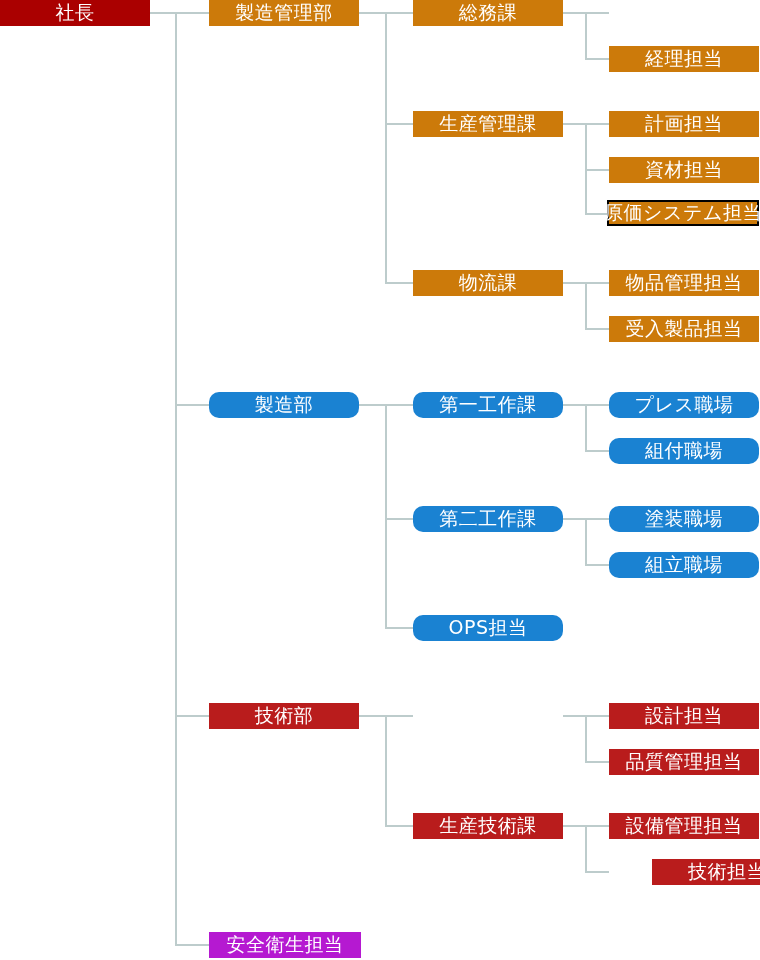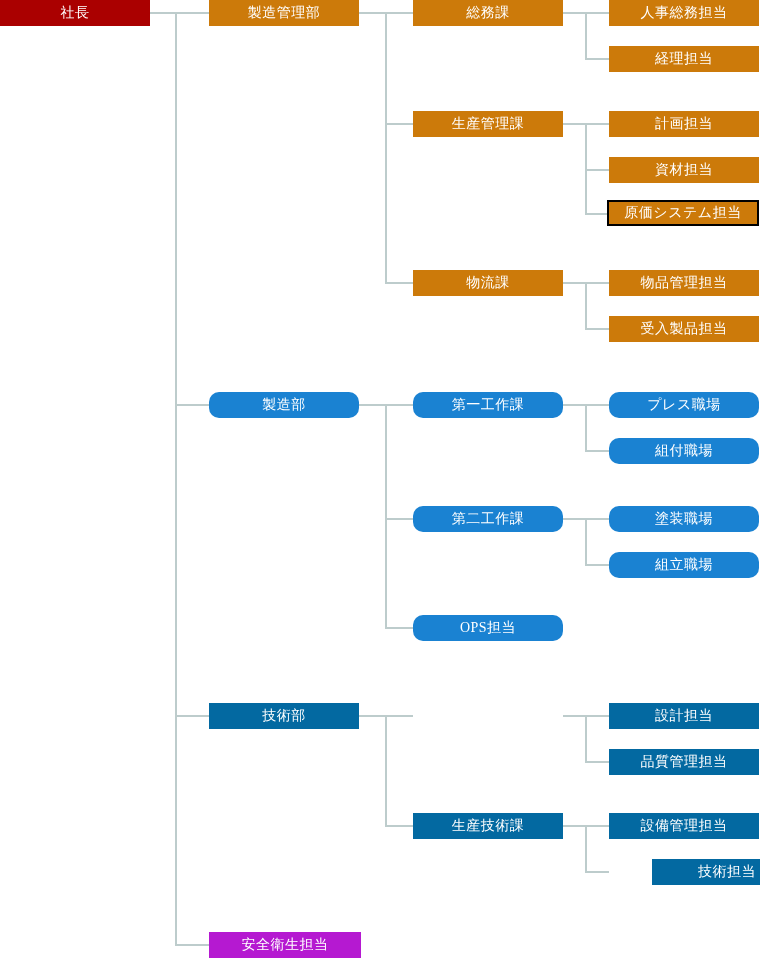--- a/index.html
+++ b/index.html
@@ -38,23 +38,22 @@
     font-size: 13px;
     line-height: 1;
     letter-spacing: 0.5px;
     white-space: nowrap;
     user-select: none;
   }
   .node .node-label {
     display: block;
     text-align: center;
     color: #ffffff;
-    font-size: 14px;
+    font-size: 19px;
     padding-bottom: 1px;
-    font-family: Liberation Serif, serif;
   }
   
   .node::after {
     content: "";
     position: absolute;
     left: 24%;
     right: 14%;
     bottom: -4px;
     height: 4px;
     background: #000000;
@@ -66,21 +65,21 @@
   .node.selected::after {
     left: 0;
     right: -4px;
     bottom: -4px;
     height: 4px;
   }
   
   .c-red    { background: #aa0000; }
   .c-orange { background: #cc7a0a; }
   .c-blue   { background: #1a82d2; border-radius: 10px; }
-  .c-green  { background: #0369a1; justify-content: center; }
+  .c-green  { background: #b91c1c; justify-content: center; }
   .c-purple { background: #b519d1; }
 </style>
 </head>
 <body>
 
 <div id="chart-root" style="width: 760px; height: 960px; background: rgb(255, 255, 255);">
     <div class="conn conn-h" style="left: 150px; top: 12px; width: 25px; background: rgb(189, 204, 204);"></div>
     <div class="conn conn-v" style="left: 175px; top: 12px; height: 933px; background: rgb(189, 204, 204);"></div>
     <div class="conn conn-h" style="left: 175px; top: 12px; width: 34px; background: rgb(189, 204, 204);"></div>
     <div class="conn conn-h" style="left: 175px; top: 404px; width: 34px; background: rgb(189, 204, 204);"></div>
@@ -131,23 +130,20 @@
     <div class="conn conn-h" style="left: 585px; top: 871px; width: 24px; background: rgb(189, 204, 204);"></div>
     <div class="node c-red" style="left: 0px; top: 0px; width: 150px;">
       <span class="node-label">社長</span>
     </div>
     <div class="node c-orange" style="left: 209px; top: 0px; width: 150px;">
       <span class="node-label">製造管理部</span>
     </div>
     <div class="node c-orange" style="left: 413px; top: 0px; width: 150px;">
       <span class="node-label">総務課</span>
     </div>
-    <div class="node c-orange" style="left: 609px; top: 0px; width: 150px;">
-      <span class="node-label">人事総務担当</span>
-    </div>
     <div class="node c-orange" style="left: 609px; top: 46px; width: 150px;">
       <span class="node-label">経理担当</span>
     </div>
     <div class="node c-orange" style="left: 413px; top: 111px; width: 150px;">
       <span class="node-label">生産管理課</span>
     </div>
     <div class="node c-orange" style="left: 609px; top: 111px; width: 150px;">
       <span class="node-label">計画担当</span>
     </div>
     <div class="node c-orange" style="left: 609px; top: 157px; width: 150px;">

